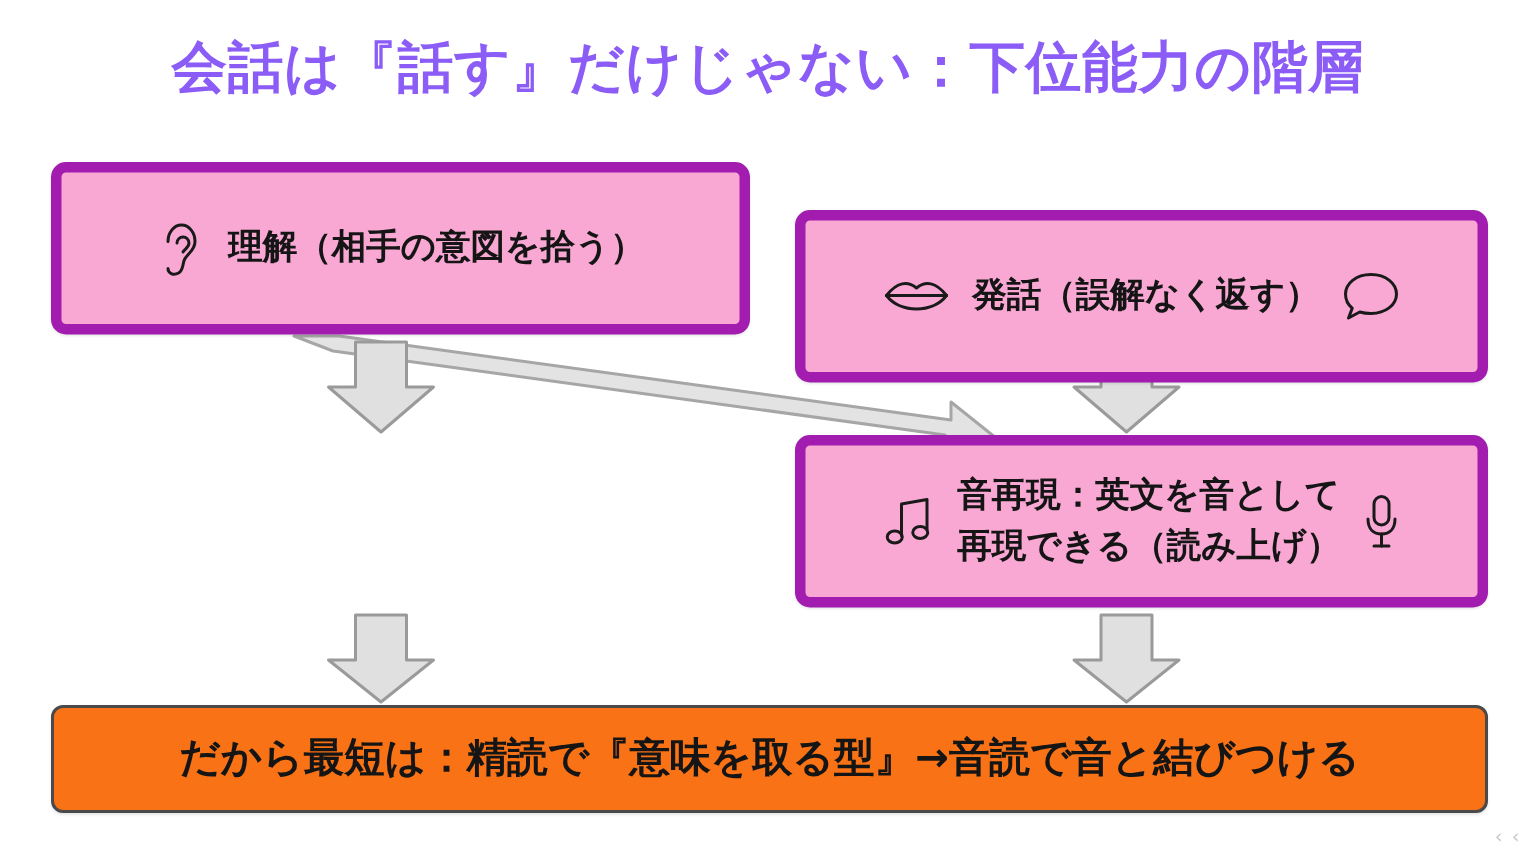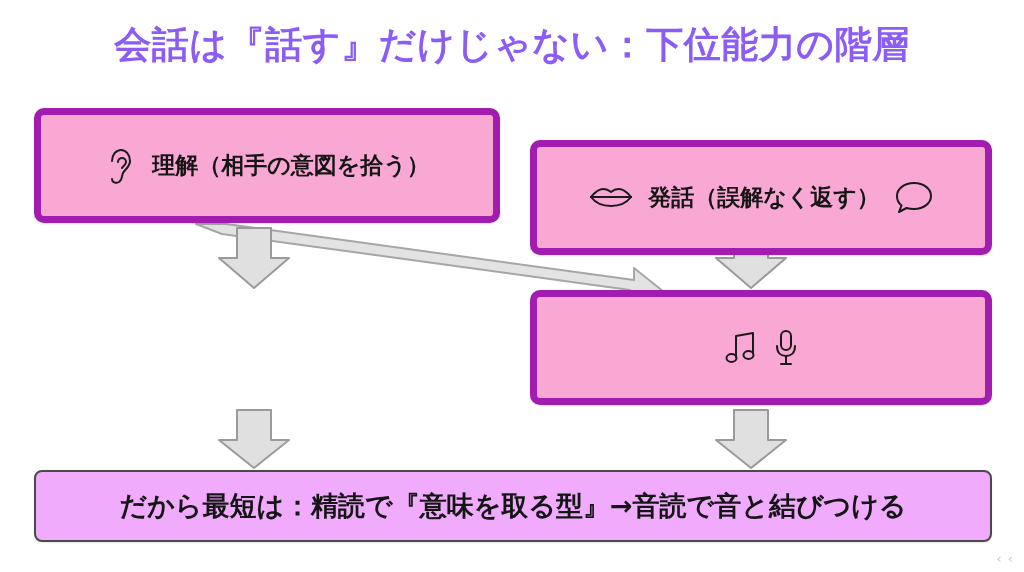--- a/index.html
+++ b/index.html
@@ -77,21 +77,21 @@
   #node-understand { left: 34px;  top: 108px; width: 466px; height: 115px; }
   #node-speak      { left: 530px; top: 108px; width: 462px; height: 115px; margin-top: 32px; }
   #node-read       { left: 34px;  top: 290px; width: 466px; height: 115px; }
   #node-sound      { left: 530px; top: 290px; width: 462px; height: 115px; }
 
   #node-conclusion {
     left: 34px;
     top: 470px;
     width: 958px;
     height: 72px;
-    background: #f0abfc;
+    background: #f97316;
     border: 2px solid #4a4a4a;
     border-radius: 8px;
   }
   #node-conclusion .label {
     font-size: 27px;
     font-weight: 700;
     text-align: center;
     width: 100%;
     white-space: nowrap;
   }
@@ -181,20 +181,22 @@
 
   <div class="node" id="node-sound">
     <div class="inner">
       <span class="icon">
         <svg width="36" height="38" viewBox="0 0 36 38" fill="none" stroke="#1a1a1a" stroke-width="2" stroke-linecap="round" stroke-linejoin="round">
           <path d="M13 28 L13 7 L30 4 L30 24"></path>
           <ellipse cx="8.5" cy="29" rx="5" ry="4"></ellipse>
           <ellipse cx="25.5" cy="26" rx="5" ry="4"></ellipse>
         </svg>
       </span>
+      <span class="label">音再現：英文を音として
+再現できる（読み上げ）</span>
       <span class="icon">
         <svg width="26" height="40" viewBox="0 0 26 40" fill="none" stroke="#1a1a1a" stroke-width="2" stroke-linecap="round" stroke-linejoin="round">
           <rect x="8" y="3" width="10" height="19" rx="5"></rect>
           <path d="M4 18 C4 25 8 28 13 28 C18 28 22 25 22 18"></path>
           <path d="M13 28 L13 36"></path>
           <path d="M8 36 L18 36"></path>
         </svg>
       </span>
     </div>
   </div>

